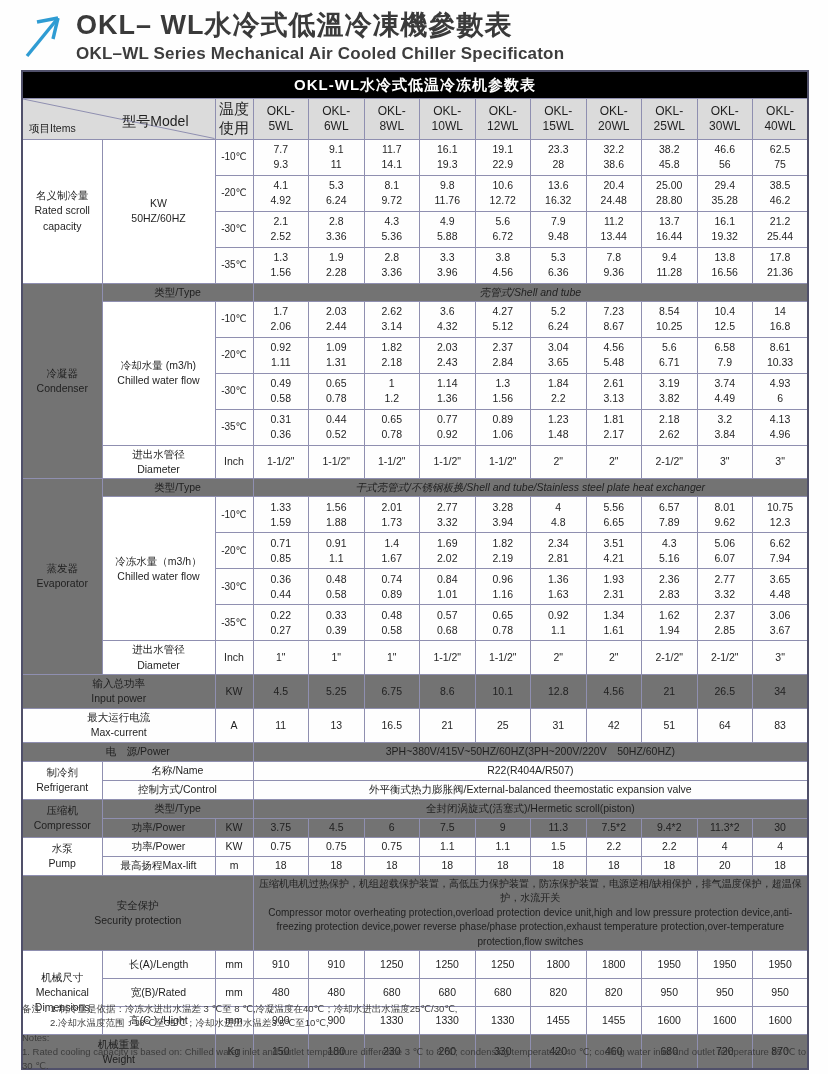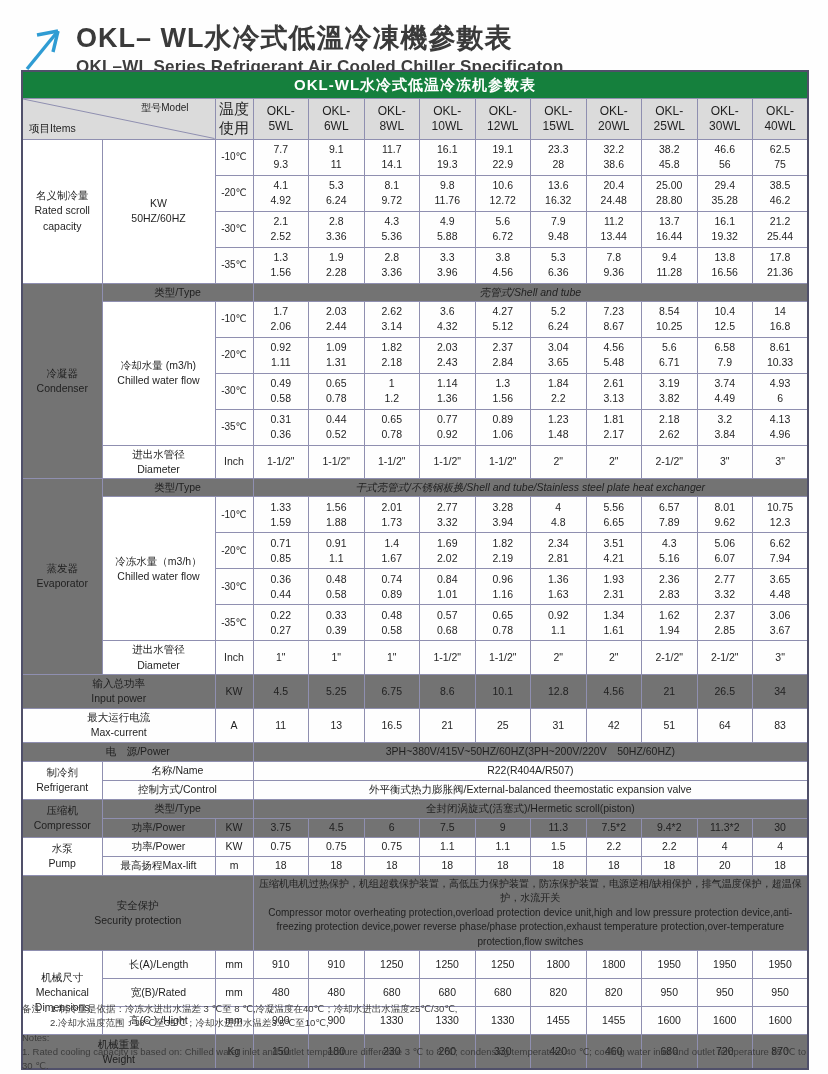--- a/index.html
+++ b/index.html
@@ -1,41 +1,41 @@
 <!DOCTYPE html>
 <html><head>
 <meta charset="utf-8">
 <style>
   html,body{margin:0;padding:0;background:#ffffff;}
   body{width:828px;height:1074px;font-family:"Liberation Sans","DejaVu Sans",sans-serif;color:#222;position:relative;}
   .page{position:absolute;inset:0;background:#fefefe;}
 
   
-  .hdr{position:absolute;top:21px;left:20px;display:flex;align-items:flex-start;justify-content:space-between;}
+  .hdr{position:absolute;top:8px;left:20px;display:flex;align-items:flex-start;justify-content:space-between;}
   .logo{width:46px;height:52px;margin-right:10px;}
   .titles{padding-top:2px;}
   .t-zh{font-size:27px;font-weight:bold;color:#3a3a3a;letter-spacing:1px;line-height:1.15;}
   .t-en{font-size:17px;font-weight:bold;color:#3d3d3d;margin-top:3px;letter-spacing:.2px;}
 
   
   table.spec{position:absolute;top:70px;left:21px;width:786px;border-collapse:collapse;table-layout:fixed;
              font-size:10.5px;color:#1f1f1f;}
   table.spec td{border:1px solid #8f8fb0;text-align:center;vertical-align:middle;padding:1px 2px;
                 overflow:hidden;line-height:1.45;}
   table.spec{border:2px solid #50506a;}
   tr.sec td{border-top:1.6px solid #50506a;}
   tr.g td{background:#737373;}
   td.white{background:#fff;}
 
-  td.titlebar{background:#15803d;color:#fff;font-size:15px;font-weight:bold;height:24px;
+  td.titlebar{background:#000000;color:#fff;font-size:15px;font-weight:bold;height:24px;
               border:1px solid #1486bb;letter-spacing:1px;}
   tr.head td{background:#dbdbdb;font-size:12px;height:33px;line-height:1.25;}
   tr.head td.corner{position:relative;padding:0;}
   .corner svg{position:absolute;inset:0;width:100%;height:100%;}
-  .c-model{position:absolute;top:3px;right:26px;font-size:10px;}
+  .c-model{position:absolute;top:14px;right:26px;font-size:14px;}
   .c-items{position:absolute;bottom:3px;left:6px;font-size:10.5px;}
   tr.head td.temphead{font-size:15px;}
 
   td.cat{background:#fff;font-size:10.5px;line-height:1.5;}
   td.sub{background:#fff;font-size:10.5px;line-height:1.5;}
   td.temp{font-size:10px;}
   td.unit{font-size:10.5px;}
   td.typeval{font-size:10.5px;font-style:italic;}
   tr.pair td{height:33px;}
   tr.thin td{height:15px;}
@@ -59,21 +59,21 @@
 <div class="page">
 
   <div class="hdr">
     <svg class="logo" viewBox="0 0 46 52">
       <path d="M7 48 L38 10" stroke="#2f9cd3" stroke-width="3.4" fill="none"></path>
       <path d="M38 10 L17 14" stroke="#2f9cd3" stroke-width="3.4" fill="none"></path>
       <path d="M38 10 L33 31" stroke="#2f9cd3" stroke-width="3.4" fill="none"></path>
     </svg>
     <div class="titles">
       <div class="t-zh">OKL– WL水冷式低溫冷凍機參數表</div>
-      <div class="t-en">OKL–WL Series Refrigerant Air Cooled Chiller Specificaton</div>
+      <div class="t-en">OKL–WL Series Mechanical Air Cooled Chiller Specificaton</div>
     </div>
   </div>
 
   <table class="spec">
     <colgroup>
       <col style="width:80px">
         <col style="width:113px">
         <col style="width:38px">
       <col span="10" style="width:55.5px">
     </colgroup>

